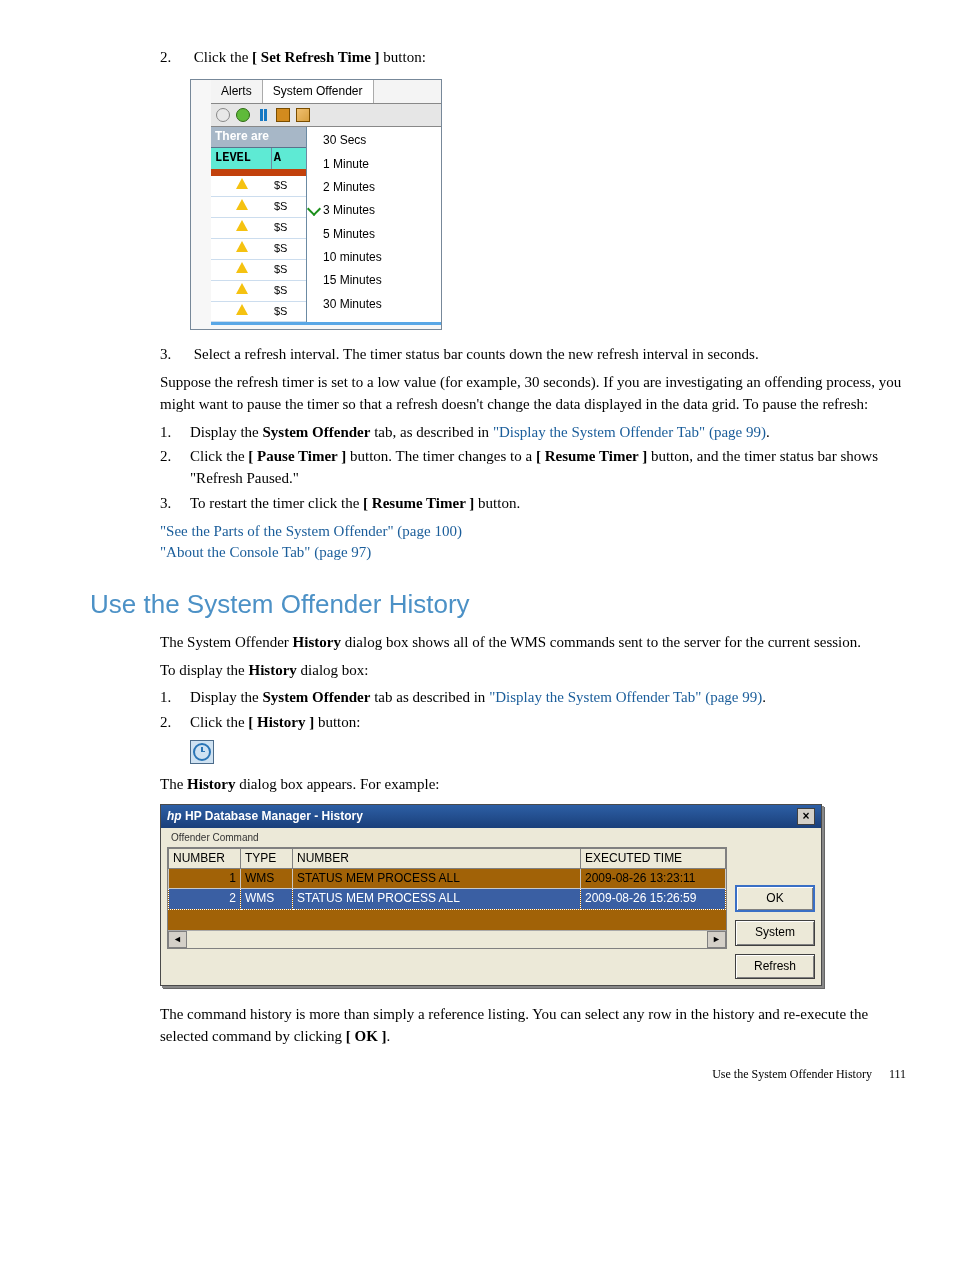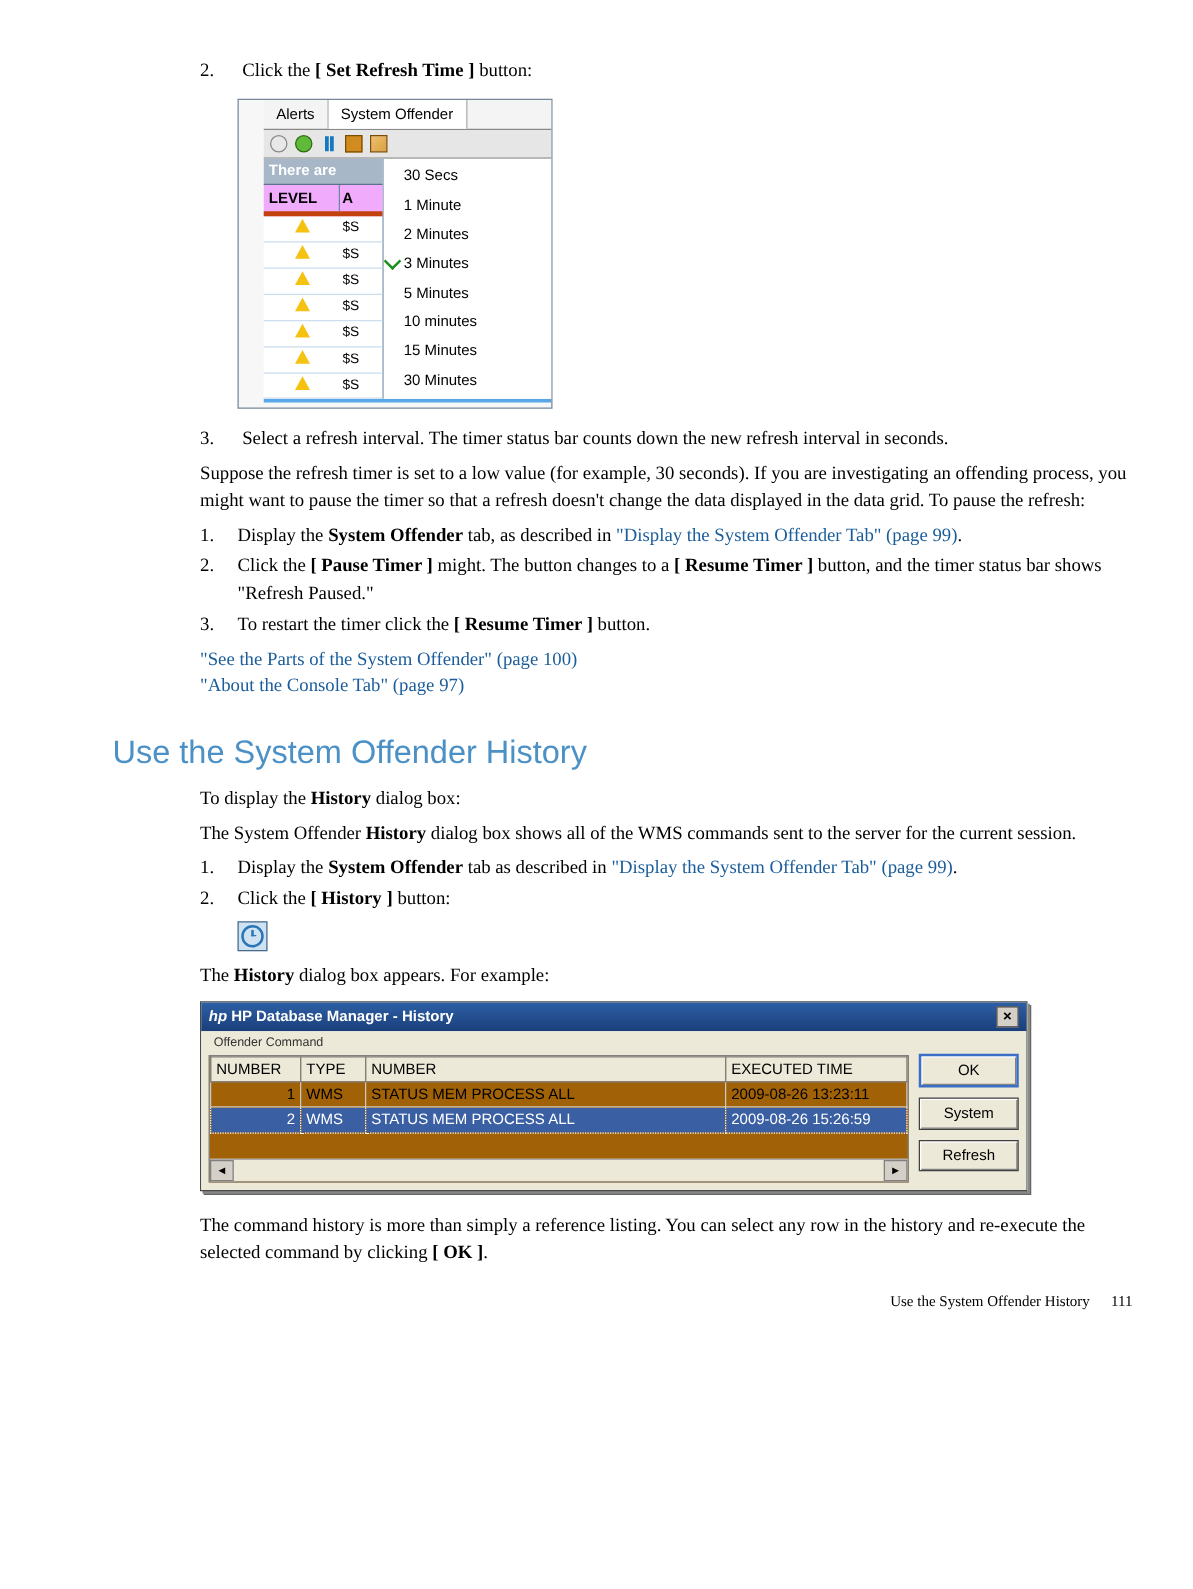--- a/index.html
+++ b/index.html
@@ -72,21 +72,21 @@
   .aw-tool { width:16px; height:16px; display:flex; align-items:center; justify-content:center; }
   .green-circ { width:12px;height:12px;border-radius:50%;background:#5fba3a;border:1px solid #2e6b14;}
   .blue-bars { display:flex; gap:1px;}
   .blue-bars span{ width:3px; height:12px; background:#1678c3;}
   .odisc { width:12px;height:12px;border-radius:50%;background:#e8e8e8;border:1px solid #888;}
   .orng { width:12px;height:12px;background:#d28b1e;border:1px solid #7a4d00;}
   .brush { width:12px;height:12px;border:1px solid #7a4d00;background:linear-gradient(135deg,#f0c070,#d8a040);}
   .aw-stat { background:#a7b7c7; color:#fff; padding:1px 4px; font-weight:bold; border-bottom:1px solid #5b728b;}
   .aw-split { display:flex; }
   .aw-left { width:95px; background:#fff; border-right:1px solid #6b8aa3; }
-  .aw-header{ display:flex; background:#f0abfc; border-bottom:4px solid #c2410c;}
+  .aw-header{ display:flex; background:#5eead4; border-bottom:7px solid #c2410c;font-family:Liberation Mono, monospace;}
   .aw-header .c1{ width:60px; padding:2px 4px; font-weight:bold; border-right:1px solid #6b8aa3;}
   .aw-header .c2{ width:35px; padding:2px 2px; font-weight:bold;}
   .aw-row{ display:flex; border-bottom:1px solid #cde; font-size:11px;}
   .aw-row .c1{ width:60px; padding:2px 4px; display:flex; justify-content:center;}
   .aw-row .c2{ width:35px; padding:2px 0;}
   .warn-tri {
     width:0;height:0;border-left:6px solid transparent;border-right:6px solid transparent;border-bottom:11px solid #f5c211;
   }
   .aw-right {
     flex:1; background:#fff; padding:2px 0;
@@ -148,21 +148,21 @@
   .hd-scroll .arrow {
     width:17px;height:15px;background:#d4d0c8;border:1px solid #808080;
     display:flex;align-items:center;justify-content:center;font-size:9px;
   }
   .hd-scroll .track{flex:1;}
   .hd-btns { width:80px; display:flex; flex-direction:column; gap:8px; padding-top:12px;}
   .win-btn {
     background:#ece9d8; border:1px solid #404040; padding:3px 0; text-align:center;
     box-shadow: inset 1px 1px 0 #fff, inset -1px -1px 0 #808080;
   }
-  .win-btn.default { border:2px solid #3a6fc5; }
+  .win-btn.default { border:2px solid #3a6fc5;margin-top:39px; }
 </style>
 </head>
 <body>
 
 <div class="content-wrap">
 
   <div class="ol-row">
     <span class="ol-num">2.</span>
     <span class="ol-body">
       <span>Click the </span><span class="bold">[ Set Refresh Time ]</span><span> button:</span>
@@ -264,37 +264,37 @@
 
   <div class="ol-row">
     <span class="ol-num">3.</span>
     <span class="ol-body">Select a refresh interval. The timer status bar counts down the new refresh interval in seconds.</span>
   </div>
 
   <div class="indent-block para-spacing">Suppose the refresh timer is set to a low value (for example, 30 seconds). If you are investigating an offending process, you might want to pause the timer so that a refresh doesn't change the data displayed in the data grid. To pause the refresh:</div>
 
   <div id="pause-steps">
       <div class="ol-row"><span class="ol-num">1.</span><span class="ol-body"><span>Display the </span><span class="bold">System Offender</span><span> tab, as described in </span><a class="link" href="#">"Display the System Offender Tab" (page 99)</a><span>.</span></span></div>
-      <div class="ol-row"><span class="ol-num">2.</span><span class="ol-body"><span>Click the </span><span class="bold">[ Pause Timer ]</span><span> might. The button changes to a </span><span class="bold">[ Resume Timer ]</span><span> button, and the timer status bar shows "Refresh Paused."</span></span></div>
+      <div class="ol-row"><span class="ol-num">2.</span><span class="ol-body"><span>Click the </span><span class="bold">[ Pause Timer ]</span><span> button. The timer changes to a </span><span class="bold">[ Resume Timer ]</span><span> button, and the timer status bar shows "Refresh Paused."</span></span></div>
       <div class="ol-row"><span class="ol-num">3.</span><span class="ol-body"><span>To restart the timer click the </span><span class="bold">[ Resume Timer ]</span><span> button.</span></span></div>
     </div>
 
   <div class="indent-block" style="margin-top:6px;">
     <div><a class="link" href="#">"See the Parts of the System Offender" (page 100)</a></div>
     <div><a class="link" href="#">"About the Console Tab" (page 97)</a></div>
   </div>
 
   <h2 class="section-title">Use the System Offender History</h2>
 
   <div class="indent-block para-spacing">
+    <span>The System Offender </span><span class="bold">History</span><span> dialog box shows all of the WMS commands sent to the server for the current session.</span>
+  </div>
+
+  <div class="indent-block para-spacing">
     <span>To display the </span><span class="bold">History</span><span> dialog box:</span>
-  </div>
-
-  <div class="indent-block para-spacing">
-    <span>The System Offender </span><span class="bold">History</span><span> dialog box shows all of the WMS commands sent to the server for the current session.</span>
   </div>
 
   <div id="display-steps">
       <div class="ol-row"><span class="ol-num">1.</span><span class="ol-body"><span>Display the </span><span class="bold">System Offender</span><span> tab as described in </span><a class="link" href="#">"Display the System Offender Tab" (page 99)</a><span>.</span></span></div>
       <div class="ol-row"><span class="ol-num">2.</span><span class="ol-body"><span>Click the </span><span class="bold">[ History ]</span><span> button:</span></span></div>
     </div>
 
   <div class="hist-btn">
       <div class="clock"></div>
     </div>

